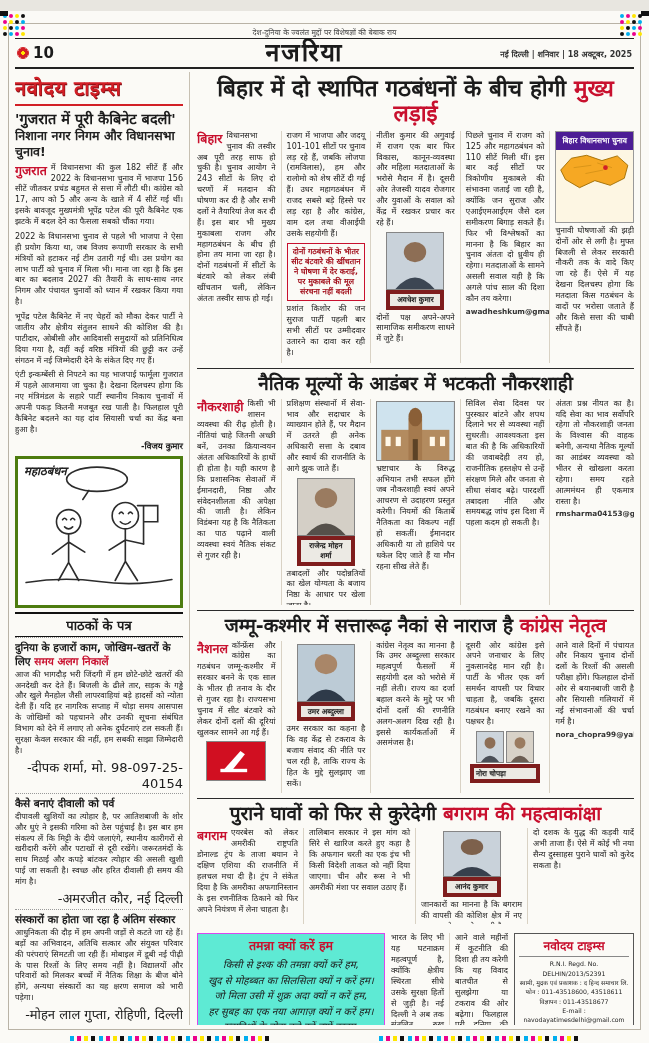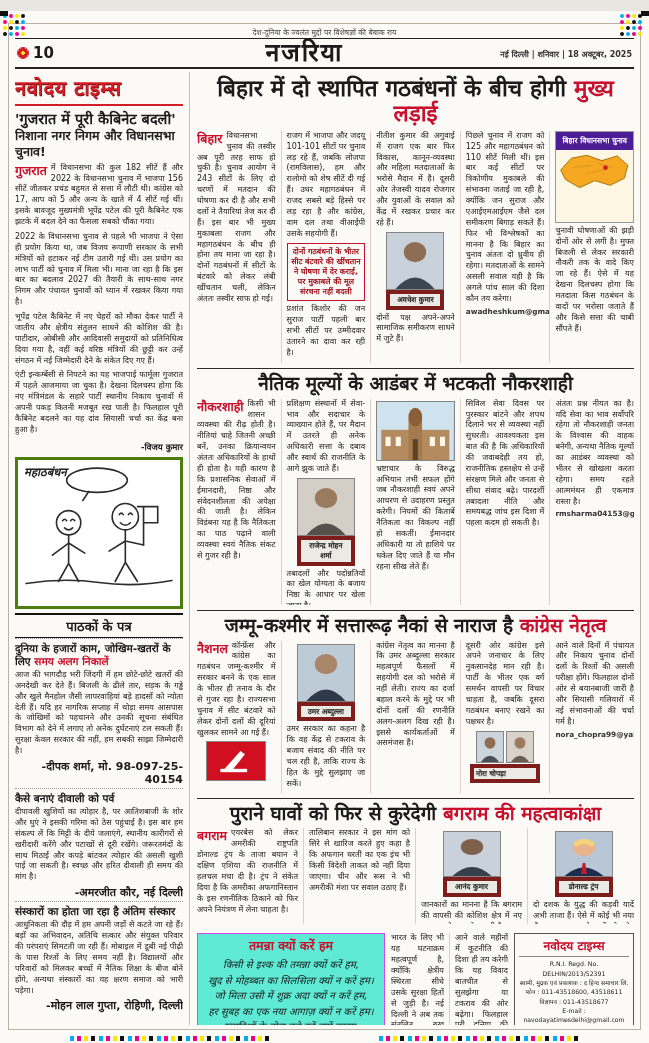--- a/index.html
+++ b/index.html
@@ -35,21 +35,21 @@
   .kick{float:left;color:#c8102e;font-weight:800;font-size:12.5px;line-height:1.08;margin:1px 4px 1px 0;max-width:62px;}
   .byline{text-align:right;font-weight:700;font-size:8.5px;margin:1px 0 2px;}
   
   .cart{height:146px;border:3px solid #4d7c0f;margin:3px 0 4px;position:relative;background:#fff;overflow:hidden;flex:none;}
   .cart-title{position:absolute;left:6px;top:4px;font-weight:800;font-style:italic;font-size:11.5px;color:#222;}
   
   .letters-head{text-align:center;font-weight:800;font-size:13px;border-top:2.5px solid #111;border-bottom:1px solid #111;padding:2px 0;flex:none;}
   .lt{border-top:1px dotted #999;padding:3px 0 2px;overflow:hidden;}
   .lt:first-of-type{border-top:none;}
   .lt h4{font-size:10.5px;margin:0 0 2px;line-height:1.25;}
-  .sig{text-align:right;font-weight:700;font-size:11px;margin-top:1px;}
+  .sig{text-align:right;font-weight:400;font-size:13px;margin-top:1px;}
   
   .art{border-bottom:1.5px solid #2b2b2b;padding:3px 0 5px;overflow:hidden;flex:none;}
   .art:last-of-type{border-bottom:none;}
   .h-xl{font-size:22.5px;font-weight:800;line-height:1.1;margin:1px 0 5px;text-align:center;}
   .h-lg{font-size:19px;font-weight:800;line-height:1.1;margin:1px 0 5px;text-align:center;}
   .red{color:#c8102e;}
   .cols{display:flex;}
   .col{flex:1;padding:0 5px;overflow:hidden;font-size:8px;line-height:1.36;text-align:justify;}
   .col:first-child{padding-left:0}.col:last-child{padding-right:0}
   .col + .col{border-left:1px solid #d9d2c4;}
@@ -355,32 +355,20 @@
                       <rect width="40" height="44" fill="#c9d2da"></rect>
                       <circle cx="20" cy="15" r="8" fill="#7d614c"></circle>
                       <path d="M6 44 Q20 26 34 44 Z" fill="#37404d"></path>
                     </svg>
                 </span>
                 <span class="nm">आनंद कुमार</span>
               </div>
               <span>जानकारों का मानना है कि बगराम की वापसी की कोशिश क्षेत्र में नए टकराव को जन्म दे सकती है।</span>
             </div>
             <div class="col">
-              <div class="aut">
-                <span class="ph" style="height:44px">
-                  <svg viewBox="0 0 40 44" preserveAspectRatio="none">
-                      <rect width="40" height="44" fill="#b9c6d6"></rect>
-                      <circle cx="20" cy="16" r="8" fill="#e8b48c"></circle>
-                      <path d="M12 11 Q20 3 28 11 L26 15 Q20 9 14 15 Z" fill="#f3d27a"></path>
-                      <path d="M6 44 Q20 27 34 44 Z" fill="#1f2d4d"></path>
-                      <path d="M19 31 L21 31 L22 42 L18 42 Z" fill="#c21d2c"></path>
-                    </svg>
-                </span>
-                <span class="nm">डोनाल्ड ट्रंप</span>
-              </div>
               <span>दो दशक के युद्ध की कड़वी यादें अभी ताजा हैं। ऐसे में कोई भी नया सैन्य दुस्साहस पुराने घावों को कुरेद सकता है।</span>
             </div>
           </div>
         </article>
 
         <div class="bottom">
           <div class="poem">
             <h3>तमन्ना क्यों करें हम</h3>
             <span class="ln">किसी से इश्क की तमन्ना क्यों करें हम,</span>
             <span class="ln">खुद से मोहब्बत का सिलसिला क्यों न करें हम।</span>

